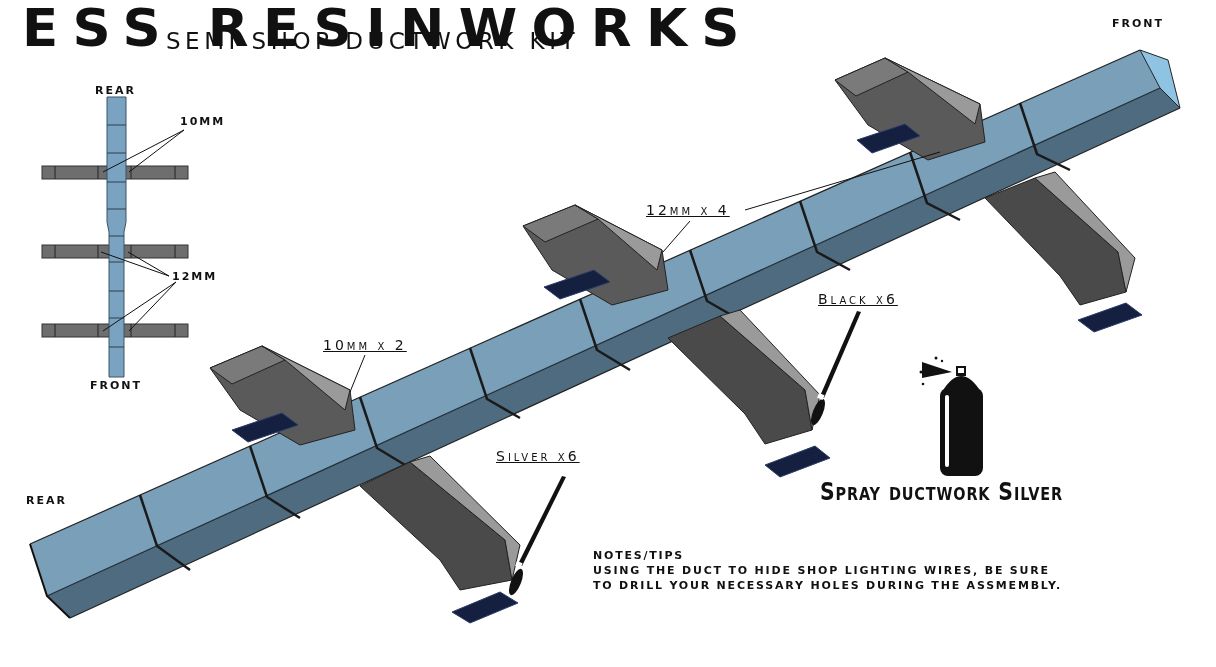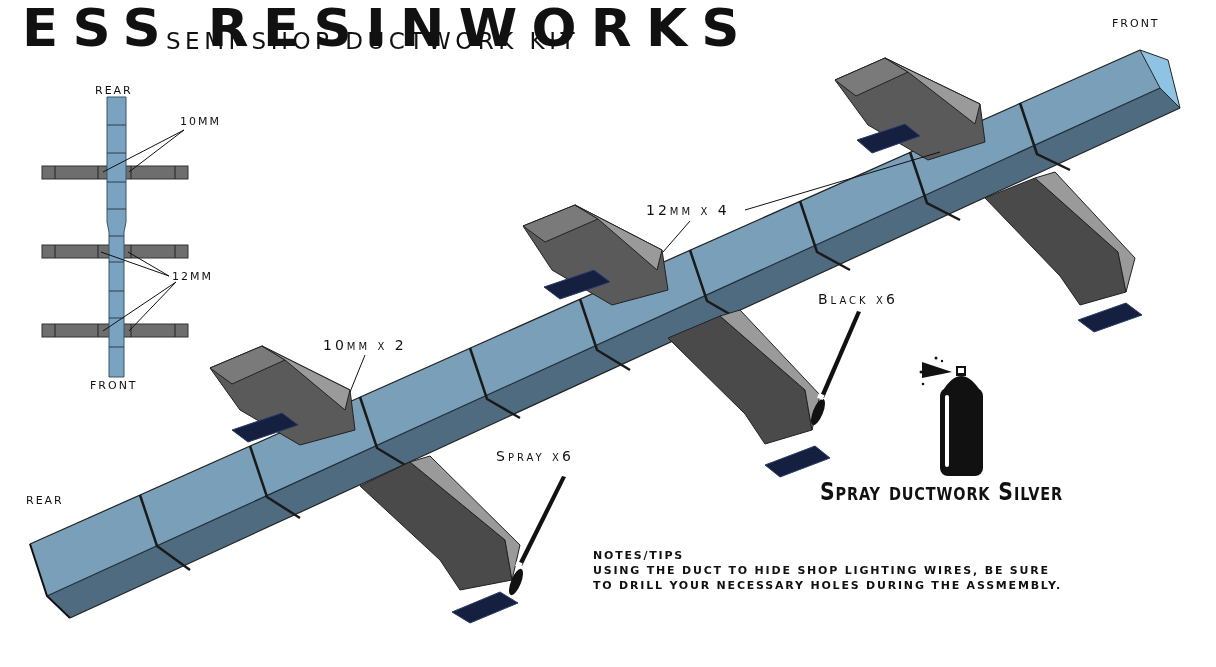--- a/index.html
+++ b/index.html
@@ -1,21 +1,21 @@
 <!DOCTYPE html>
 <html><head>
 <meta charset="utf-8">
 <style>
   html, body { margin:0; padding:0; background:#ffffff; }
   body { width:1216px; height:667px; position:relative; overflow:hidden; font-family:"DejaVu Sans", sans-serif; color:#111; }
   .abs { position:absolute; }
   .title { left:22px; top:2px; font-size:52px; font-weight:bold; letter-spacing:14px; line-height:52px; font-family:"DejaVu Sans", sans-serif; transform:scaleX(1.02); transform-origin:left; }
   .subtitle { left:166px; top:28px; font-size:23px; font-weight:normal; letter-spacing:4.5px; line-height:26px; }
-  .lbl { font-size:11px; font-weight:normal; letter-spacing:2px; white-space:nowrap; }
-  .callout { font-size:14px; letter-spacing:3px; white-space:nowrap; font-variant:small-caps; }
+  .lbl { font-size:11px; font-weight:bold; letter-spacing:2px; white-space:nowrap; }
+  .callout { font-size:14px; letter-spacing:3px; white-space:nowrap; font-variant:small-caps;text-decoration:underline; }
   .spray-label { left:820px; top:478px; font-size:24px; font-weight:bold; letter-spacing:1px; font-variant:small-caps; transform:scaleX(0.85); transform-origin:left; white-space:nowrap; }
   .notes { left:593px; top:548px; font-size:11px; font-weight:bold; letter-spacing:1.8px; line-height:15.2px; text-transform:uppercase; width:460px; }
   .notes div { white-space:nowrap; }
   svg { position:absolute; left:0; top:0; }
 </style>
 </head>
 <body>
 
 <div class="abs title">ESS RESINWORKS</div>
 <div class="abs subtitle">SEMI SHOP DUCTWORK KIT</div>
@@ -164,21 +164,21 @@
 <div class="abs lbl" style="left:95px;top:84px;">REAR</div>
 <div class="abs lbl" style="left:180px;top:115px;">10MM</div>
 <div class="abs lbl" style="left:172px;top:270px;">12MM</div>
 <div class="abs lbl" style="left:90px;top:379px;">FRONT</div>
 
 <div class="abs lbl" style="left:1112px;top:17px;">FRONT</div>
 <div class="abs lbl" style="left:26px;top:494px;">REAR</div>
 <div class="abs callout" style="left:323px;top:337px;">10mm x 2</div>
 <div class="abs callout" style="left:646px;top:202px;">12mm x 4</div>
 <div class="abs callout" style="left:818px;top:291px;">Black x6</div>
-<div class="abs callout" style="left:496px;top:448px;">Spray x6</div>
+<div class="abs callout" style="left:496px;top:448px;">Silver x6</div>
 
 <div class="abs spray-label">Spray ductwork Silver</div>
 
 <div class="abs notes">
   <div>NOTES/TIPS</div>
   <div>USING THE DUCT TO HIDE SHOP LIGHTING WIRES, BE SURE</div>
   <div>TO DRILL YOUR NECESSARY HOLES DURING THE ASSMEMBLY.</div>
 </div>
 
 </body></html>

